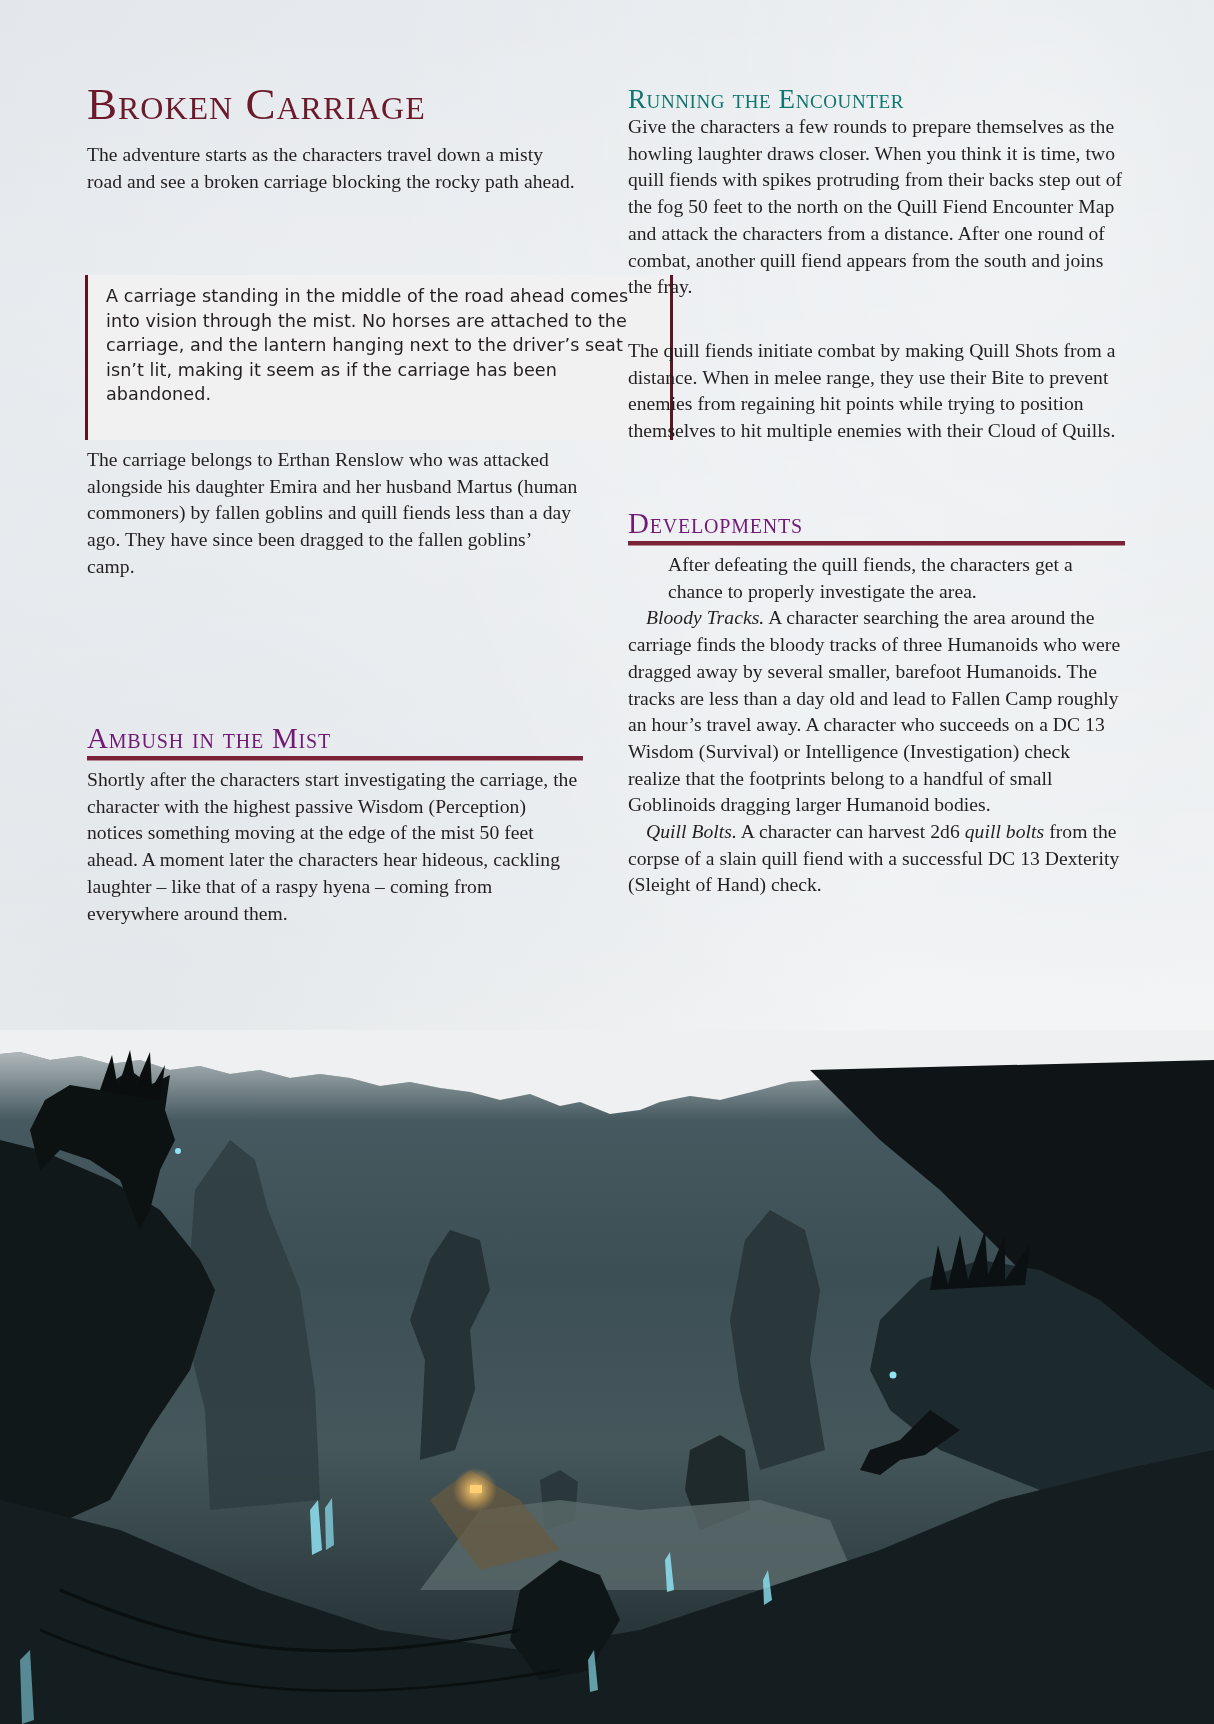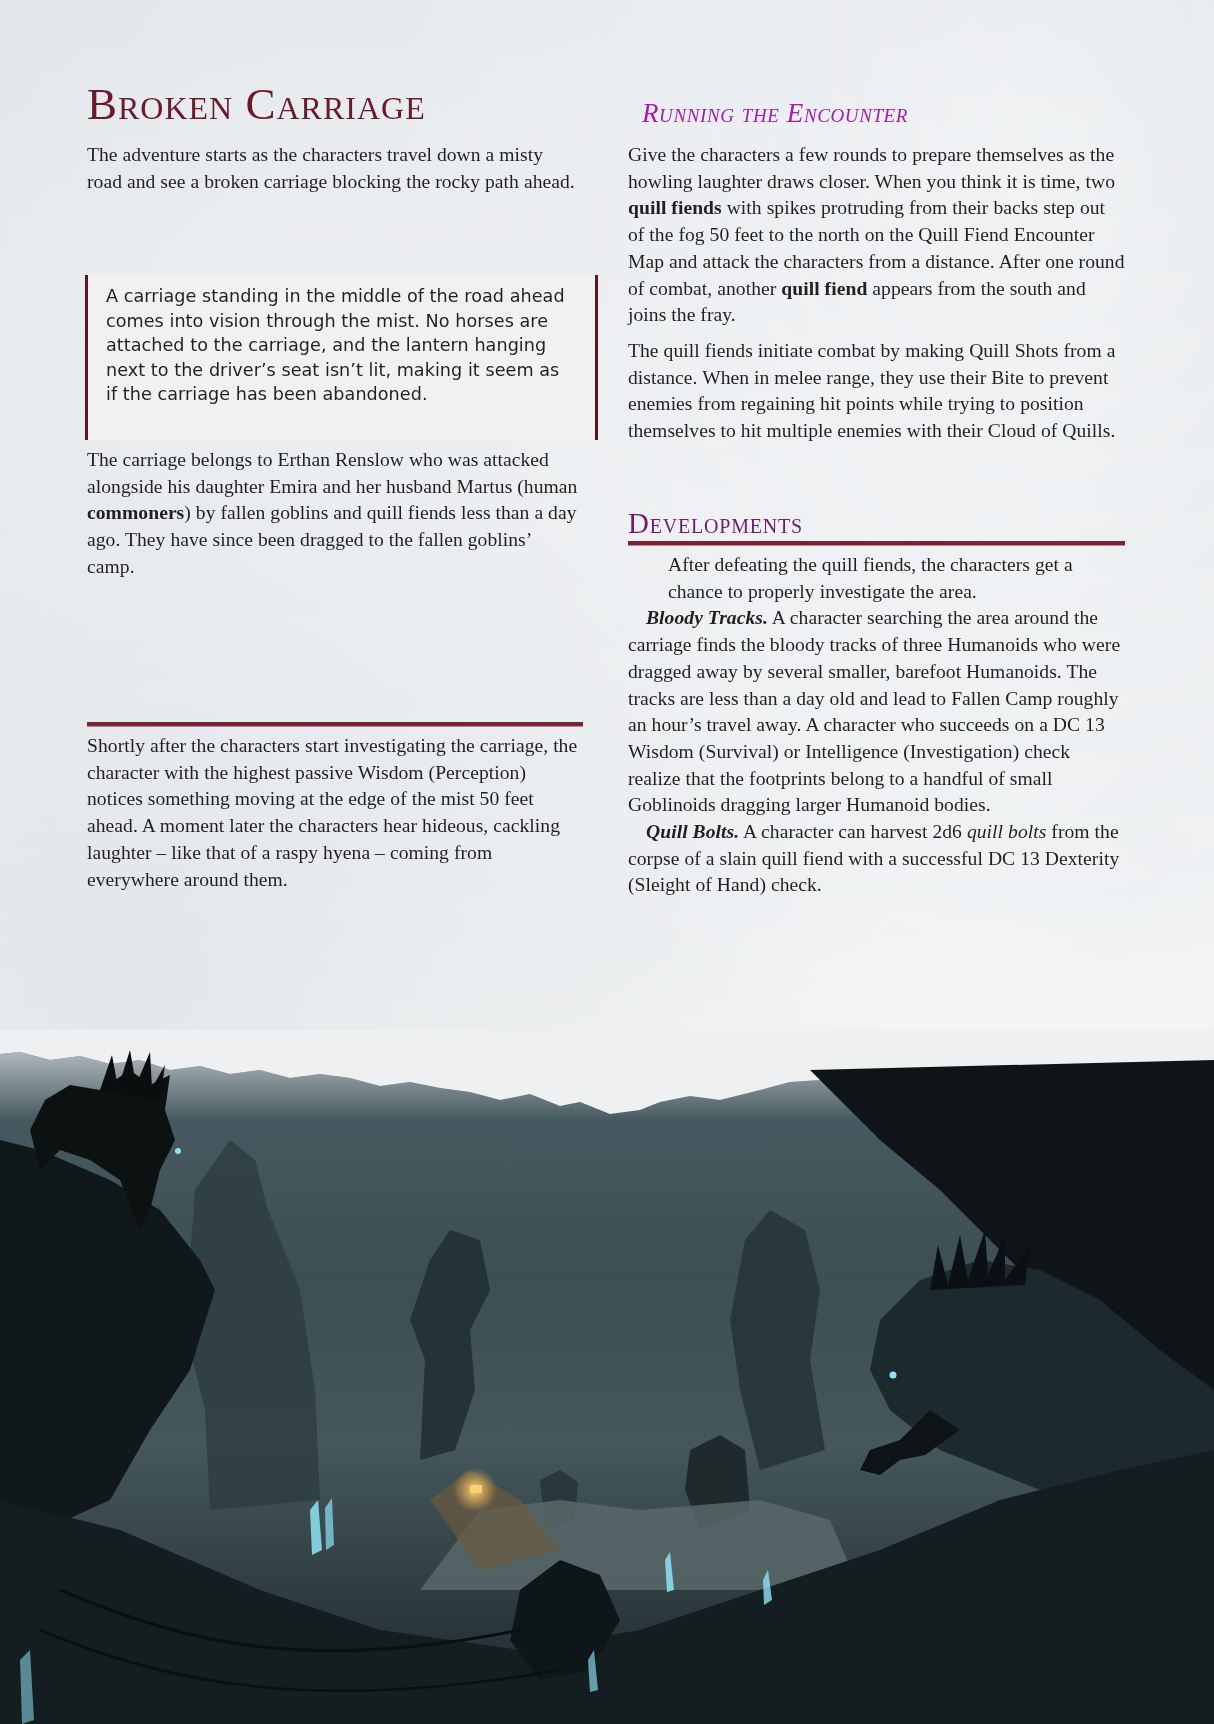--- a/index.html
+++ b/index.html
@@ -30,33 +30,33 @@
     font-family:"Liberation Serif", "DejaVu Serif", serif; font-weight:normal;
     color:#6b1a2c; font-size:45px; letter-spacing:1px; line-height:52px;
     font-variant: small-caps;
     text-align: right;
   }
   .h2 {
     margin:0; font-weight:normal; color:#701a75;
     font-size:29px; letter-spacing:0.8px; font-variant: small-caps; line-height:34px;
   }
   .h3 {
-    margin:14px; font-weight:normal; color:#a21caf;
-    font-size:27px; letter-spacing:0.6px; font-variant: small-caps; line-height:30px;font-style:italic;
+    margin:0; font-weight:normal; color:#0f766e;
+    font-size:27px; letter-spacing:0.6px; font-variant: small-caps; line-height:30px;
   }
   .rule { height:4px; background:#7a2238; margin-top:1px; border-bottom:1px solid #b78a95; }
   .boxed {
-    position:absolute; left:85px; top:275px; width:513px; height:165px;
+    position:absolute; left:85px; top:275px; width:588px; height:165px;
     background:#f2f1f2; border-left:3px solid #5e1424; border-right:3px solid #5e1424;
     box-sizing:border-box; padding:9px 26px 0 18px;
   }
   .boxed .p {
     font-family:"DejaVu Sans", "Liberation Sans", sans-serif; font-size:17.6px; line-height:24.5px; color:#231f20;
   }
-  b { font-weight:bold;text-align:right; }
+  b { font-weight:normal;text-align:right; }
   .art {
     position:absolute; left:0; top:1030px; width:1214px; height:694px; overflow:hidden;
   }
   .art svg { display:block; }
 </style>
 </head>
 <body>
 
 <div class="page-bg"></div>
 
@@ -70,20 +70,21 @@
 
 <div class="boxed">
   <p class="p">A carriage standing in the middle of the road ahead comes into vision through the mist. No horses are attached to the carriage, and the lantern hanging next to the driver’s seat isn’t lit, making it seem as if the carriage has been abandoned.</p>
 </div>
 
 <div class="col col-left">
   <div style="position:absolute; top:447px; left:0; width:496px;">
     <p class="p"><span>The carriage belongs to Erthan Renslow who was attacked alongside his daughter Emira and her husband Martus (human </span><b>commoners</b><span>) by fallen goblins and quill fiends less than a day ago. They have since been dragged to the fallen goblins’ camp.</span></p>
   </div>
   <div style="position:absolute; top:721px; left:0; width:496px;">
+    <h2 class="h2">Ambush in the Mist</h2>
     <div class="rule"></div>
     <p class="p" style="margin-top:6px;">Shortly after the characters start investigating the carriage, the character with the highest passive Wisdom (Perception) notices something moving at the edge of the mist 50 feet ahead. A moment later the characters hear hideous, cackling laughter – like that of a raspy hyena – coming from everywhere around them.</p>
   </div>
 </div>
 
 <div class="col col-right">
   <div style="position:absolute; top:84px; left:0; width:497px;">
     <h3 class="h3">Running the Encounter</h3>
     <p class="p"><span>Give the characters a few rounds to prepare themselves as the howling laughter draws closer. When you think it is time, two </span><b>quill fiends</b><span> with spikes protruding from their backs step out of the fog 50 feet to the north on the Quill Fiend Encounter Map and attack the characters from a distance. After one round of combat, another </span><b>quill fiend</b><span> appears from the south and joins the fray.</span></p>
   </div>

